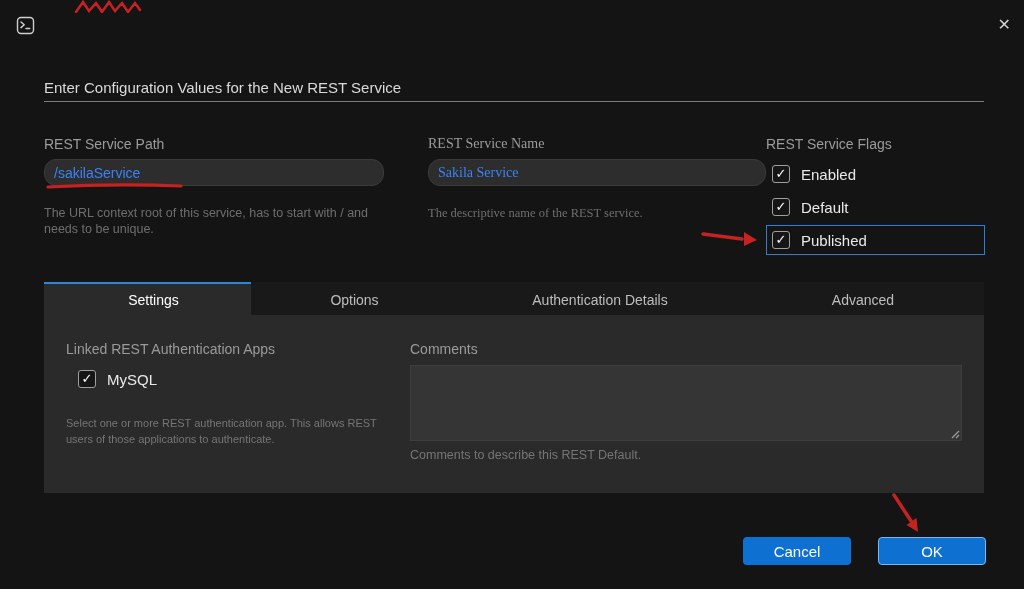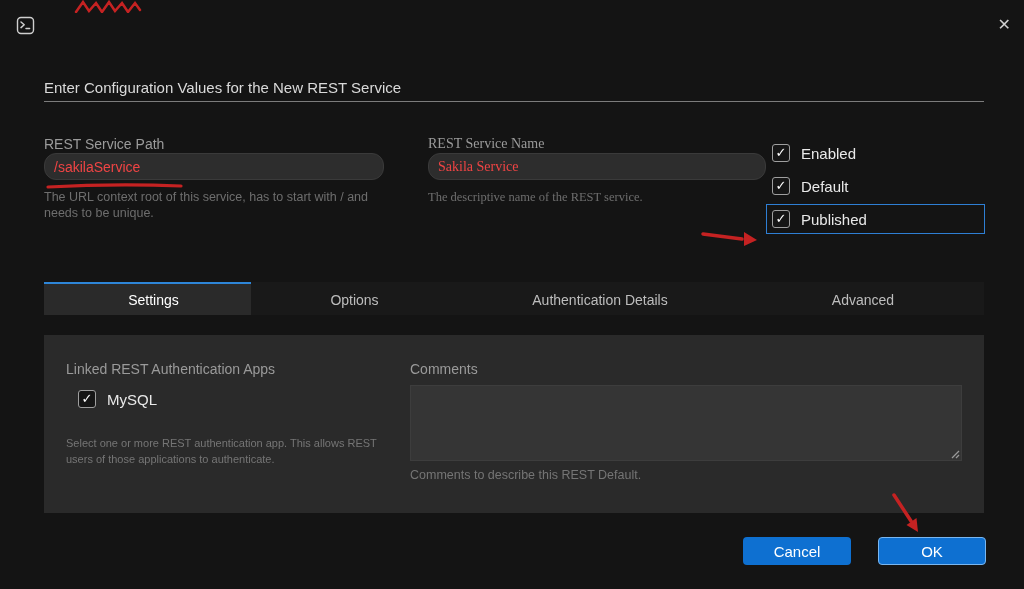--- a/index.html
+++ b/index.html
@@ -17,27 +17,27 @@
 
   
   .heading { position:absolute; left:44px; top:79px; font-size:15px; color:#dadada; }
   .rule { position:absolute; left:44px; top:101px; width:940px; height:1px; background:#7c7c7c; }
 
   
   .col { position:absolute; top:136px; }
   .col-path  { left:44px;  width:340px; }
   .col-name  { left:428px; width:338px;font-family:Liberation Serif, serif; }
   .col-flags { left:766px; width:219px; }
-  .field-label { font-size:14px; color:#9b9b9b; margin-bottom:1px; }
+  .field-label { font-size:14px; color:#9b9b9b; margin-bottom:7px; }
   .text-input {
     width:100%; height:27px; background:#2d2d2d; border:1px solid #3a3a3a;
-    border-radius:12px; color:#ef4444; font-size:14px; padding:12px 9px;
+    border-radius:12px; color:#3b82f6; font-size:14px; padding:12px 9px;
     font-family:inherit; outline:none; display:block;
   }
-  .helper { margin-top:9px; font-size:12.5px; line-height:16px; color:#6e6e6e; }
+  .helper { margin-top:19px; font-size:12.5px; line-height:16px; color:#6e6e6e; }
 
   
   .flag-rows { margin-top:2px; }
   .flag-row {
     display:flex; align-items:center; height:30px; padding-left:5px;
     border:1px solid transparent; margin-bottom:3px; cursor:pointer;
   }
   .flag-row.focused { border-color:#2e7fd4; }
   .checkbox {
     width:18px; height:18px; min-width:18px; border:1px solid #9f9f9f; border-radius:3px;
@@ -47,21 +47,21 @@
 
   
   .tabbar { position:absolute; left:44px; top:282px; width:940px; height:33px; display:flex; background:#191919; }
   .tab {
     display:flex; align-items:center; justify-content:center;
     font-size:14px; color:#bdbdbd; cursor:pointer; border-top:2px solid transparent;
   }
   .tab.active { background:#2a2a2a; color:#ffffff; border-top-color:#2e86d8;padding-left:12px; }
 
   
-  .panel { position:absolute; left:44px; top:315px; width:940px; height:178px; background:#2a2a2a;margin-top:20px; }
+  .panel { position:absolute; left:44px; top:315px; width:940px; height:178px; background:#2a2a2a; }
   .panel-label { font-size:14px; color:#9a9a9a; }
   .auth-block { position:absolute; left:22px; top:26px; width:330px; }
   .auth-row { display:flex; align-items:center; margin-top:13px; padding-left:12px; cursor:pointer; }
   .auth-help { margin-top:27px; width:324px; font-size:11px; line-height:16px; color:#757575; }
   .comments-block { position:absolute; left:366px; top:26px; width:552px; }
   .comments-wrap { position:relative; margin-top:8px; }
   textarea.comments {
     width:100%; height:76px; background:#353535; border:1px solid #3d3d3d;
     resize:none; outline:none; color:#dddddd; font-family:inherit; font-size:14px;
     padding:6px 8px; display:block;
@@ -102,20 +102,21 @@
     <div class="helper">The URL context root of this service, has to start with / and needs to be unique.</div>
   </div>
 
   <div class="col col-name">
     <div class="field-label">REST Service Name</div>
     <input class="text-input" type="text" value="Sakila Service" style="">
     <div class="helper">The descriptive name of the REST service.</div>
   </div>
 
   <div class="col col-flags">
+    <div class="field-label">REST Service Flags</div>
     <div class="flag-rows">
       <div class="flag-row">
         <span class="checkbox">✓</span>
         <span class="flag-label">Enabled</span>
       </div>
       <div class="flag-row">
         <span class="checkbox">✓</span>
         <span class="flag-label">Default</span>
       </div>
       <div class="flag-row focused">

